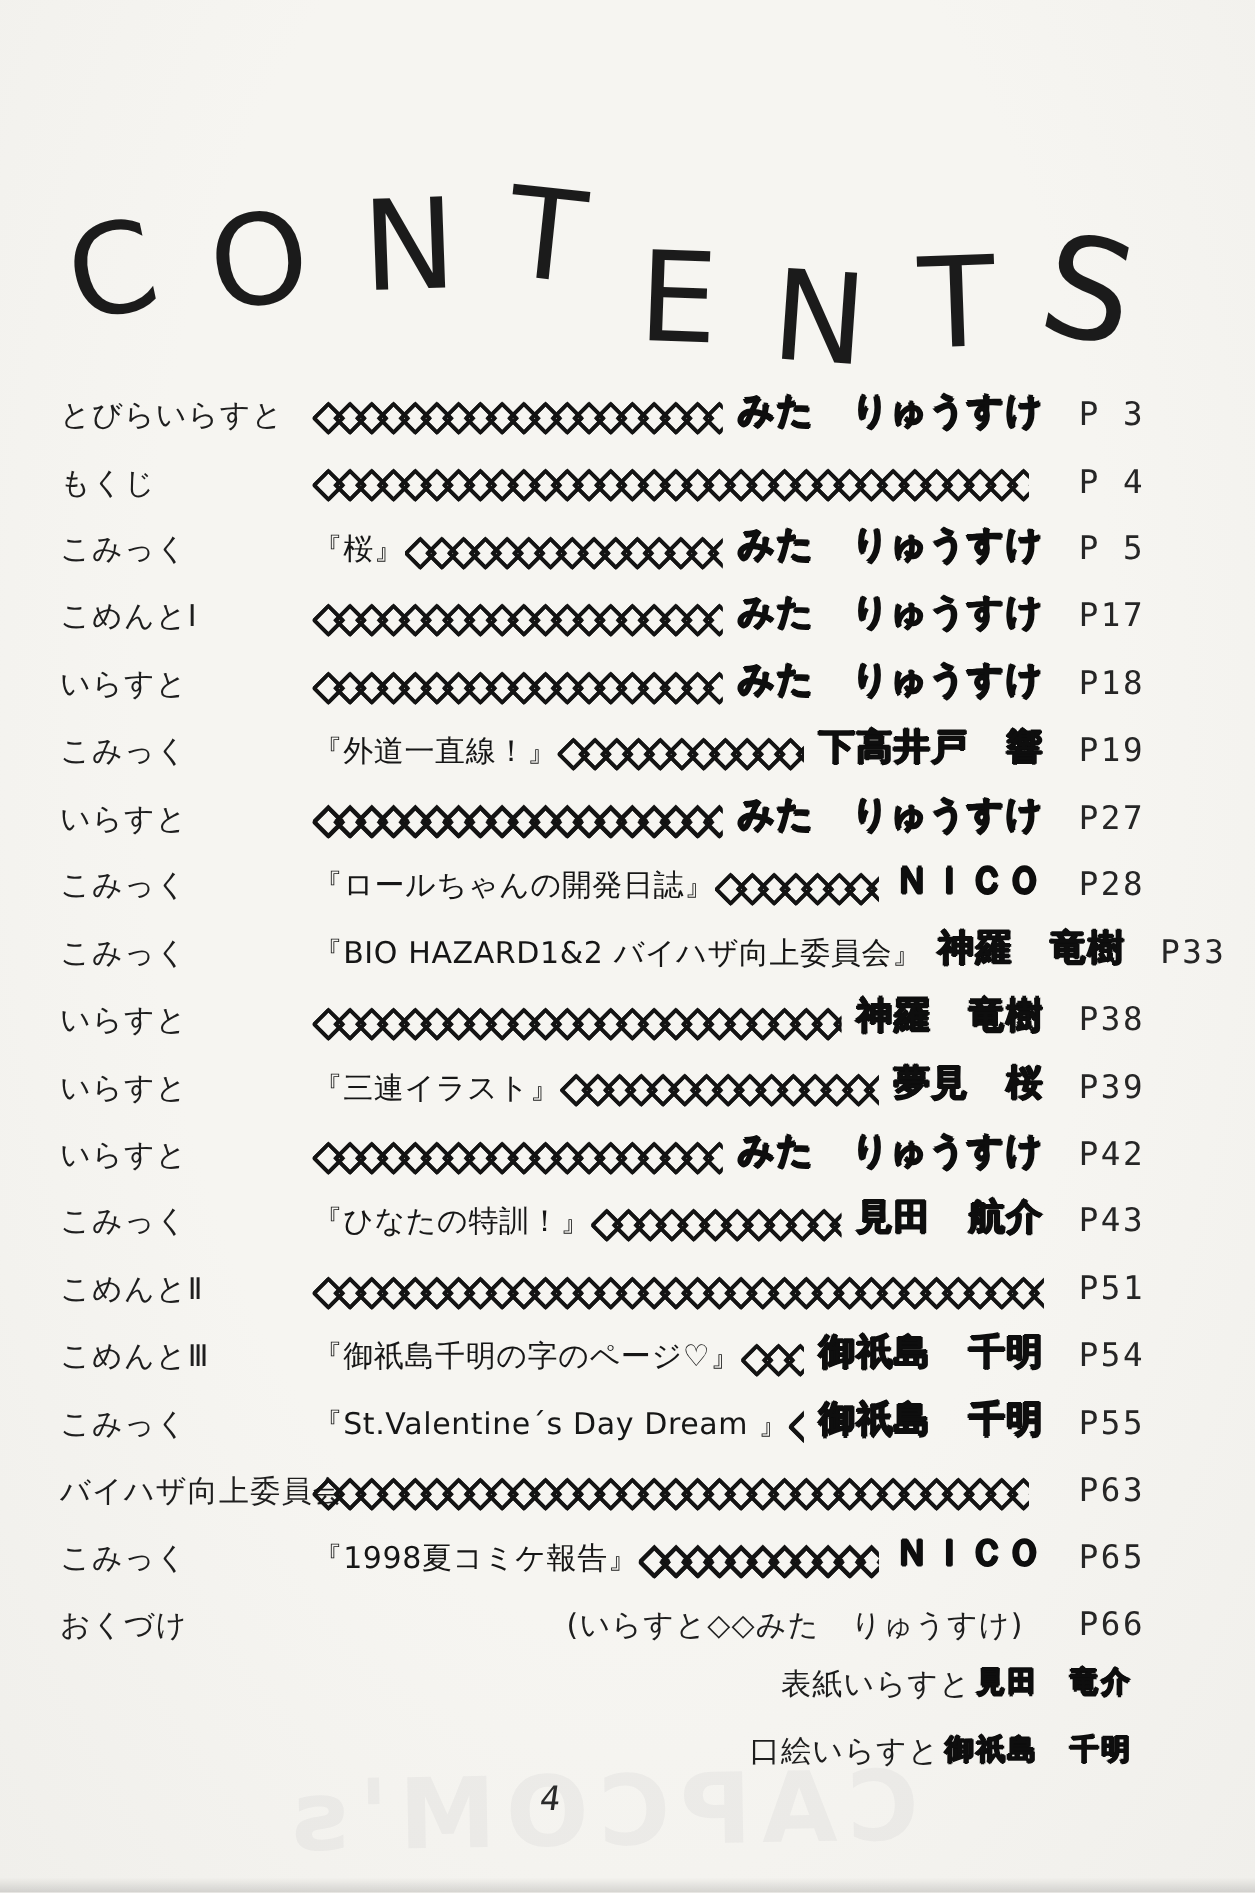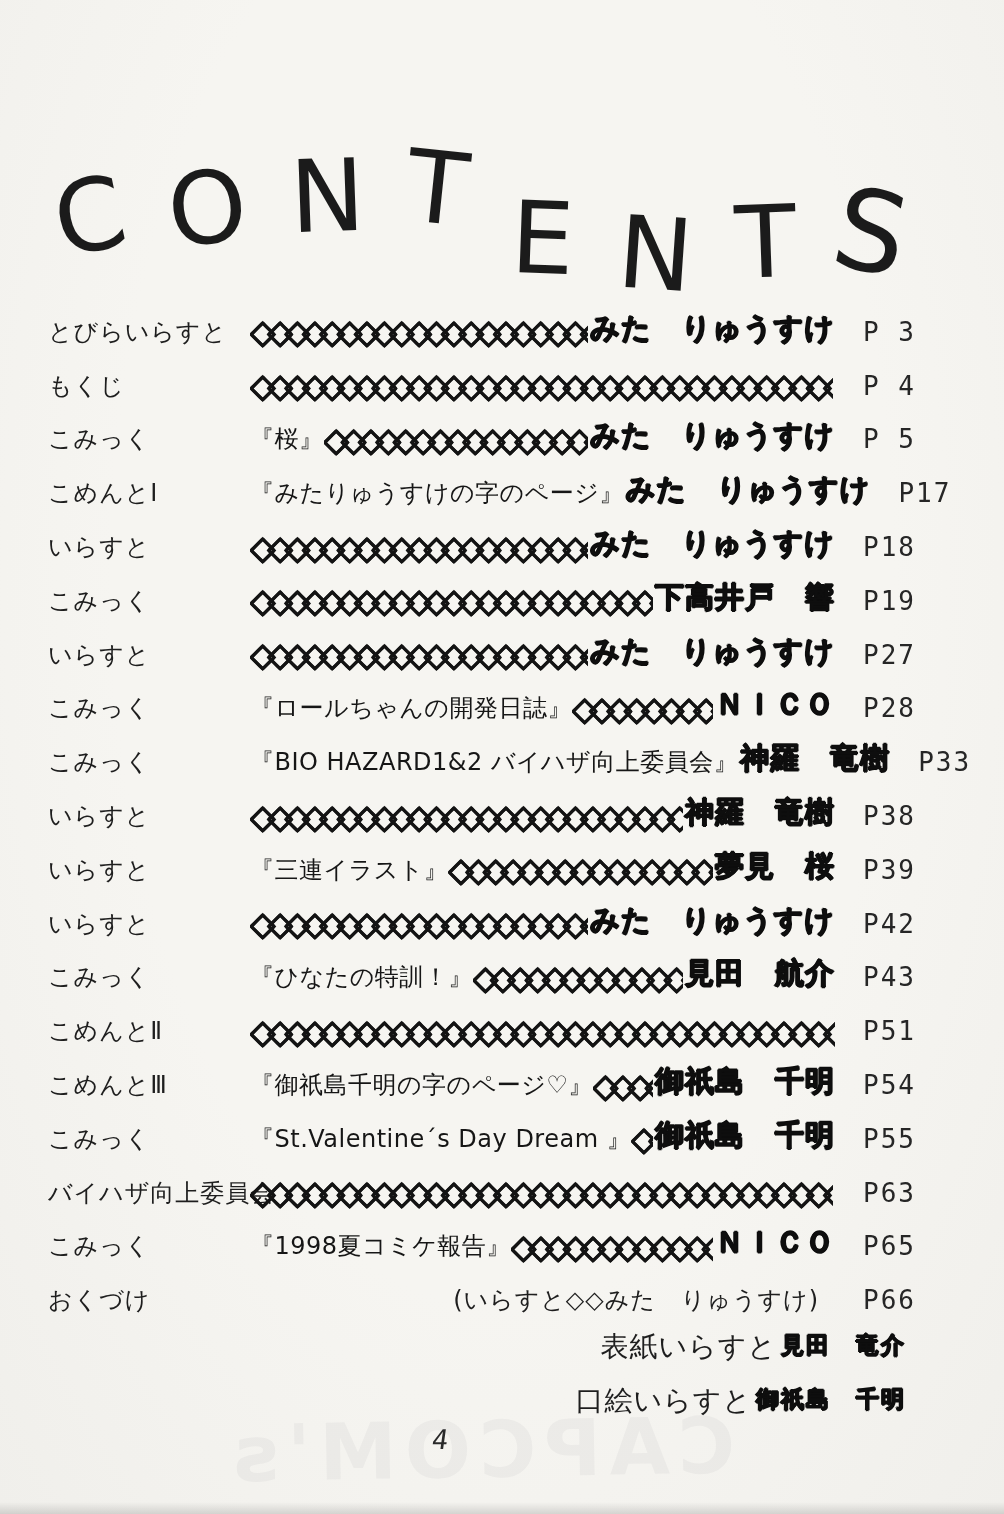--- a/index.html
+++ b/index.html
@@ -39,21 +39,21 @@
     letter-spacing:0.5px;
   }
   .chain {
     flex:1 1 0; min-width:0; overflow:hidden; white-space:nowrap;
     font-size:33px; letter-spacing:-8px; line-height:1;
     text-shadow: 0.9px 0 currentColor, -0.9px 0 currentColor,
                  0 0.9px currentColor, 0 -0.9px currentColor;
     color:#141414;
   }
   .auth {
-    flex:none; white-space:nowrap; margin-left:2px;
+    flex:none; white-space:nowrap; margin-left:12px;
     font-size:29px; font-weight:900; letter-spacing:1px;
     transform:translateY(-3px);
     text-shadow: 1px 0 currentColor, -1px 0 currentColor,
                  0 1px currentColor, 0 -1px currentColor;
     color:#0e0e0e;
   }
   .pg {
     flex:none; width:101px; text-align:left; padding-left:8px; box-sizing:border-box;
     font-family:"DejaVu Sans Mono","Liberation Mono",monospace;
     font-size:26px; letter-spacing:2px; color:#262626; white-space:nowrap;margin-left:20px;
@@ -61,21 +61,21 @@
   .spacer { flex:1 1 0; }
   .note {
     flex:none; font-size:24px; white-space:nowrap; padding-right:16px;
     letter-spacing:1px; color:#1e1e1e;
   }
 
   .credits { position:absolute; top:1320px; right:98px; }
   .credit-row {
     height:54px; display:flex; align-items:center; justify-content:flex-end;
   }
-  .credit-label { font-size:28px; letter-spacing:1px; color:#1e1e1e; white-space:nowrap; }
+  .credit-label { font-size:24px; letter-spacing:1px; color:#1e1e1e; white-space:nowrap; }
   .credit-author {
     font-size:23px; font-weight:700; letter-spacing:2px; white-space:nowrap;
     text-shadow: 1px 0 currentColor, -1px 0 currentColor,
                  0 1px currentColor, 0 -1px currentColor;
     color:#0e0e0e; margin-left:4px; transform:translateY(-2px);
   }
 
   .folio {
     position:absolute; left:432px; top:1424px; font-size:27px;
     transform:skewX(-8deg); color:#2a2a2a;
@@ -131,36 +131,36 @@
     <div class="row">
       <span class="cat">こみっく</span>
       <span class="ttl">『桜』</span>
       <span class="chain">◇◇◇◇◇◇◇◇◇◇◇◇◇◇◇◇◇◇◇◇◇◇◇◇◇◇◇◇◇◇◇◇◇◇◇◇◇◇◇◇</span>
       <span class="auth">みた　りゅうすけ</span>
       <span class="pg">P 5</span>
     </div>
 
     <div class="row">
       <span class="cat">こめんとⅠ</span>
-      <span class="ttl">『みたりゅうすけの字のページ』</span>
       <span class="chain">◇◇◇◇◇◇◇◇◇◇◇◇◇◇◇◇◇◇◇◇◇◇◇◇◇◇◇◇◇◇◇◇◇◇◇◇◇◇◇◇</span>
       <span class="auth">みた　りゅうすけ</span>
       <span class="pg">P17</span>
     </div>
 
     <div class="row">
       <span class="cat">いらすと</span>
       <span class="ttl"></span>
       <span class="chain">◇◇◇◇◇◇◇◇◇◇◇◇◇◇◇◇◇◇◇◇◇◇◇◇◇◇◇◇◇◇◇◇◇◇◇◇◇◇◇◇</span>
       <span class="auth">みた　りゅうすけ</span>
       <span class="pg">P18</span>
     </div>
 
     <div class="row">
       <span class="cat">こみっく</span>
+      <span class="ttl">『外道一直線！』</span>
       <span class="chain">◇◇◇◇◇◇◇◇◇◇◇◇◇◇◇◇◇◇◇◇◇◇◇◇◇◇◇◇◇◇◇◇◇◇◇◇◇◇◇◇</span>
       <span class="auth">下高井戸　響</span>
       <span class="pg">P19</span>
     </div>
 
     <div class="row">
       <span class="cat">いらすと</span>
       <span class="ttl"></span>
       <span class="chain">◇◇◇◇◇◇◇◇◇◇◇◇◇◇◇◇◇◇◇◇◇◇◇◇◇◇◇◇◇◇◇◇◇◇◇◇◇◇◇◇</span>
       <span class="auth">みた　りゅうすけ</span>

